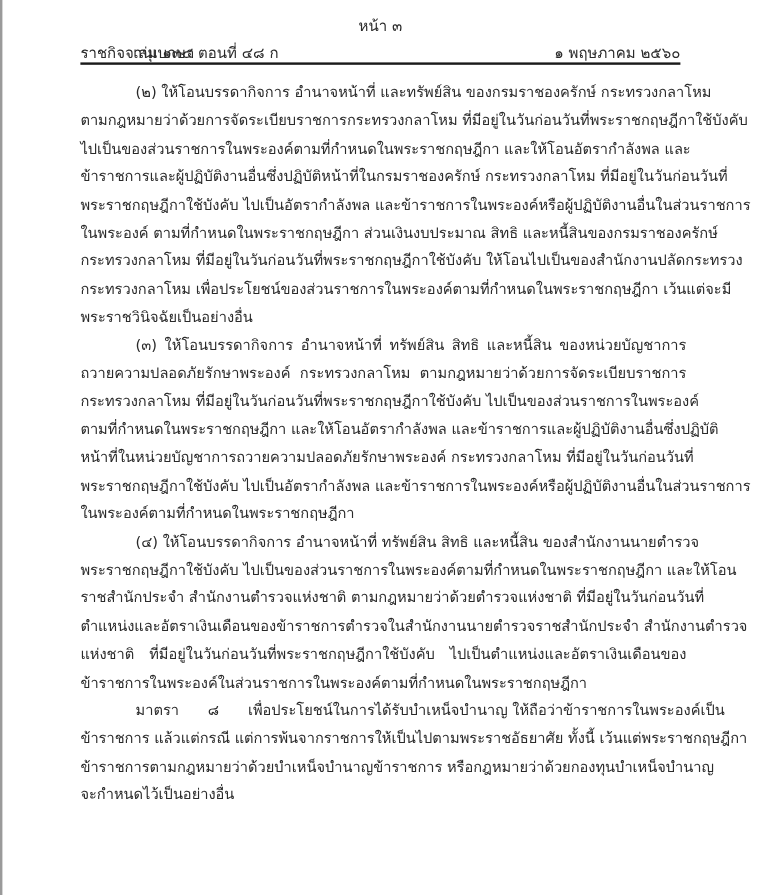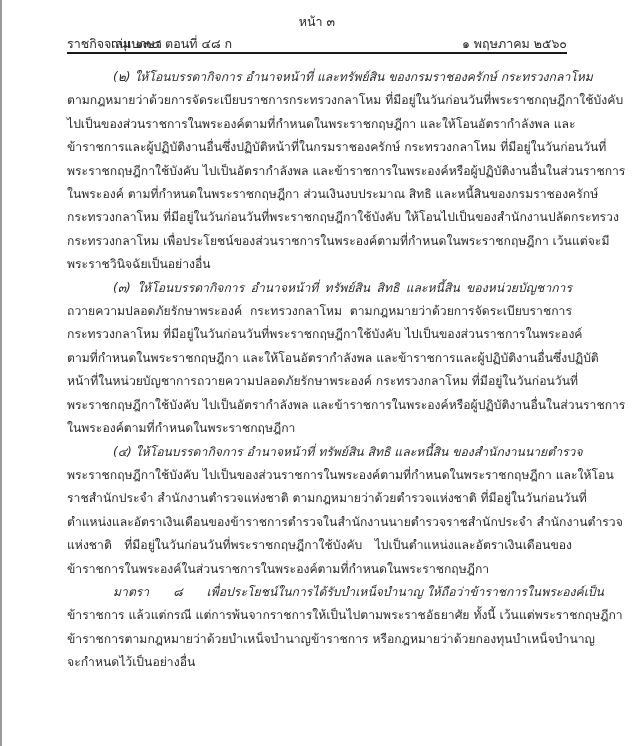--- a/index.html
+++ b/index.html
@@ -93,21 +93,20 @@
     display: block;
     white-space: nowrap;
     text-align-last: justify;
     text-align: justify;
   }
   .para .line.last {
     text-align-last: left;
   }
   .para .line.indent {
     padding-left: 46px;
-    font-style: italic;
   }
   .section-label {
     display: inline-block;
   }
   .gap {
     display: inline-block;
     width: 24px;
   }
 </style>
 </head>

